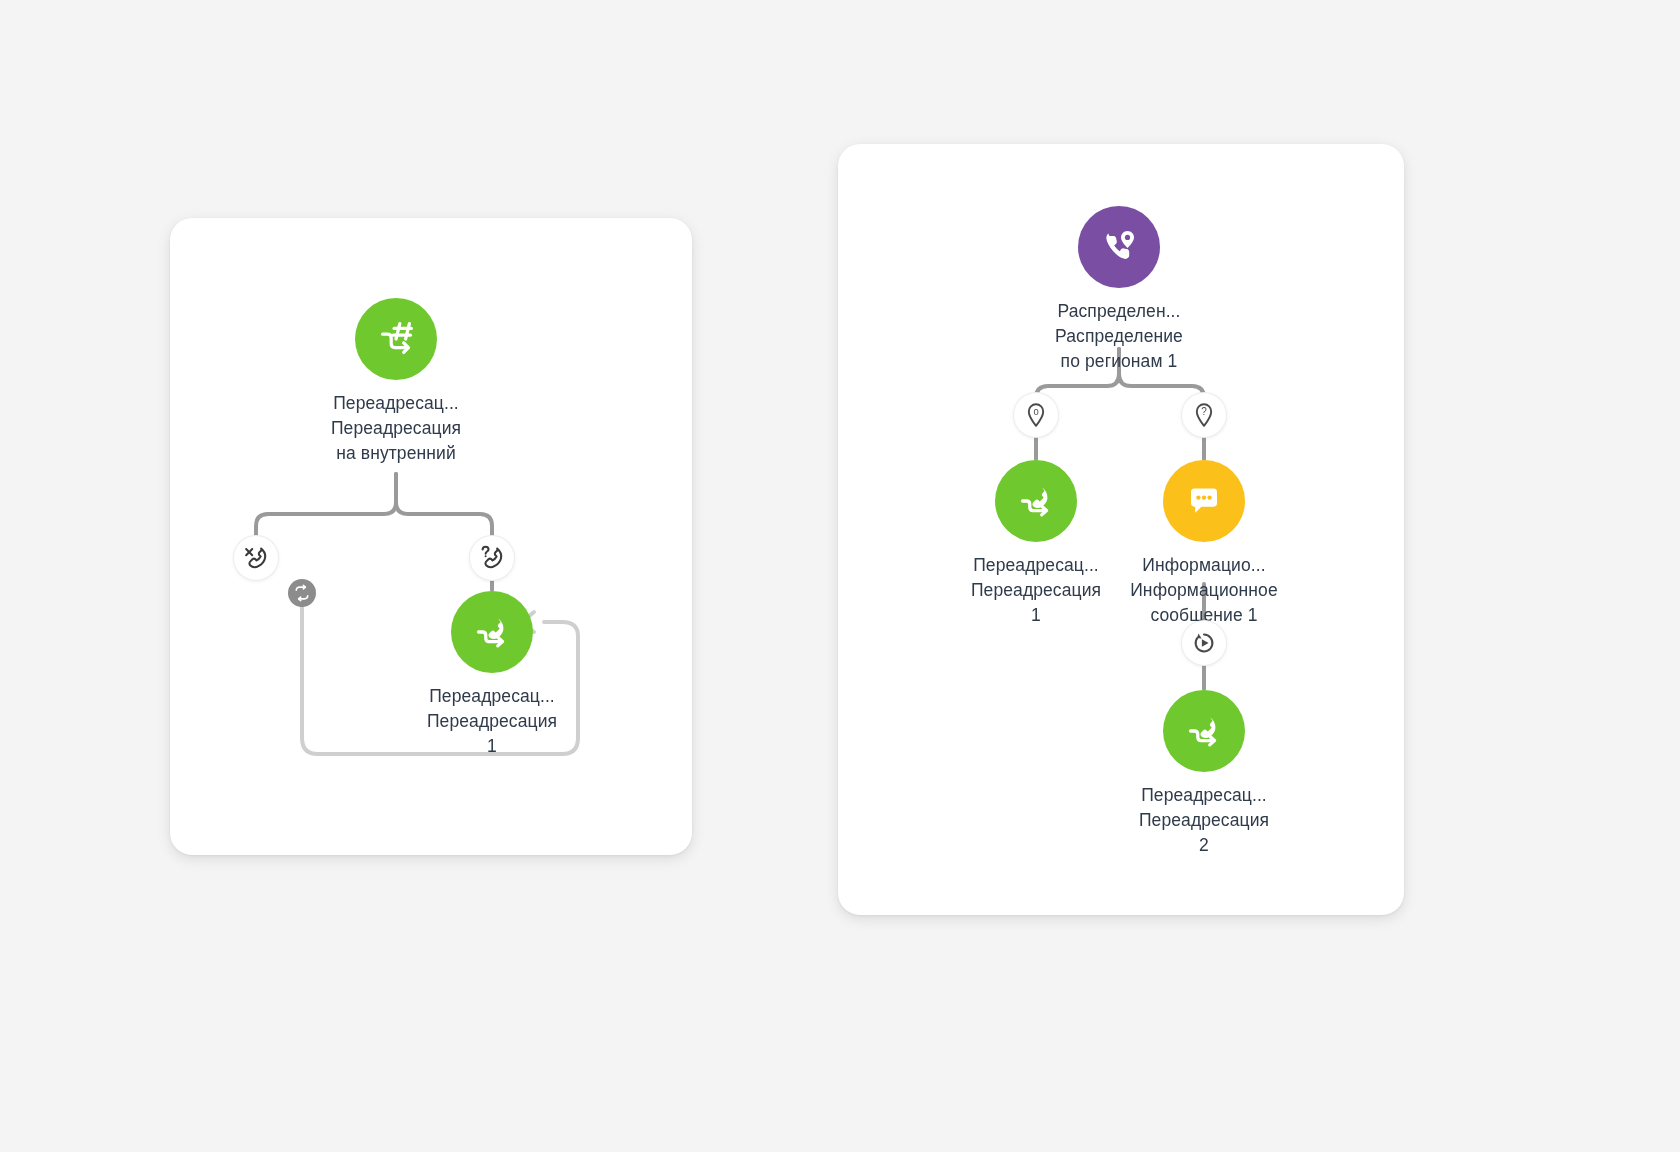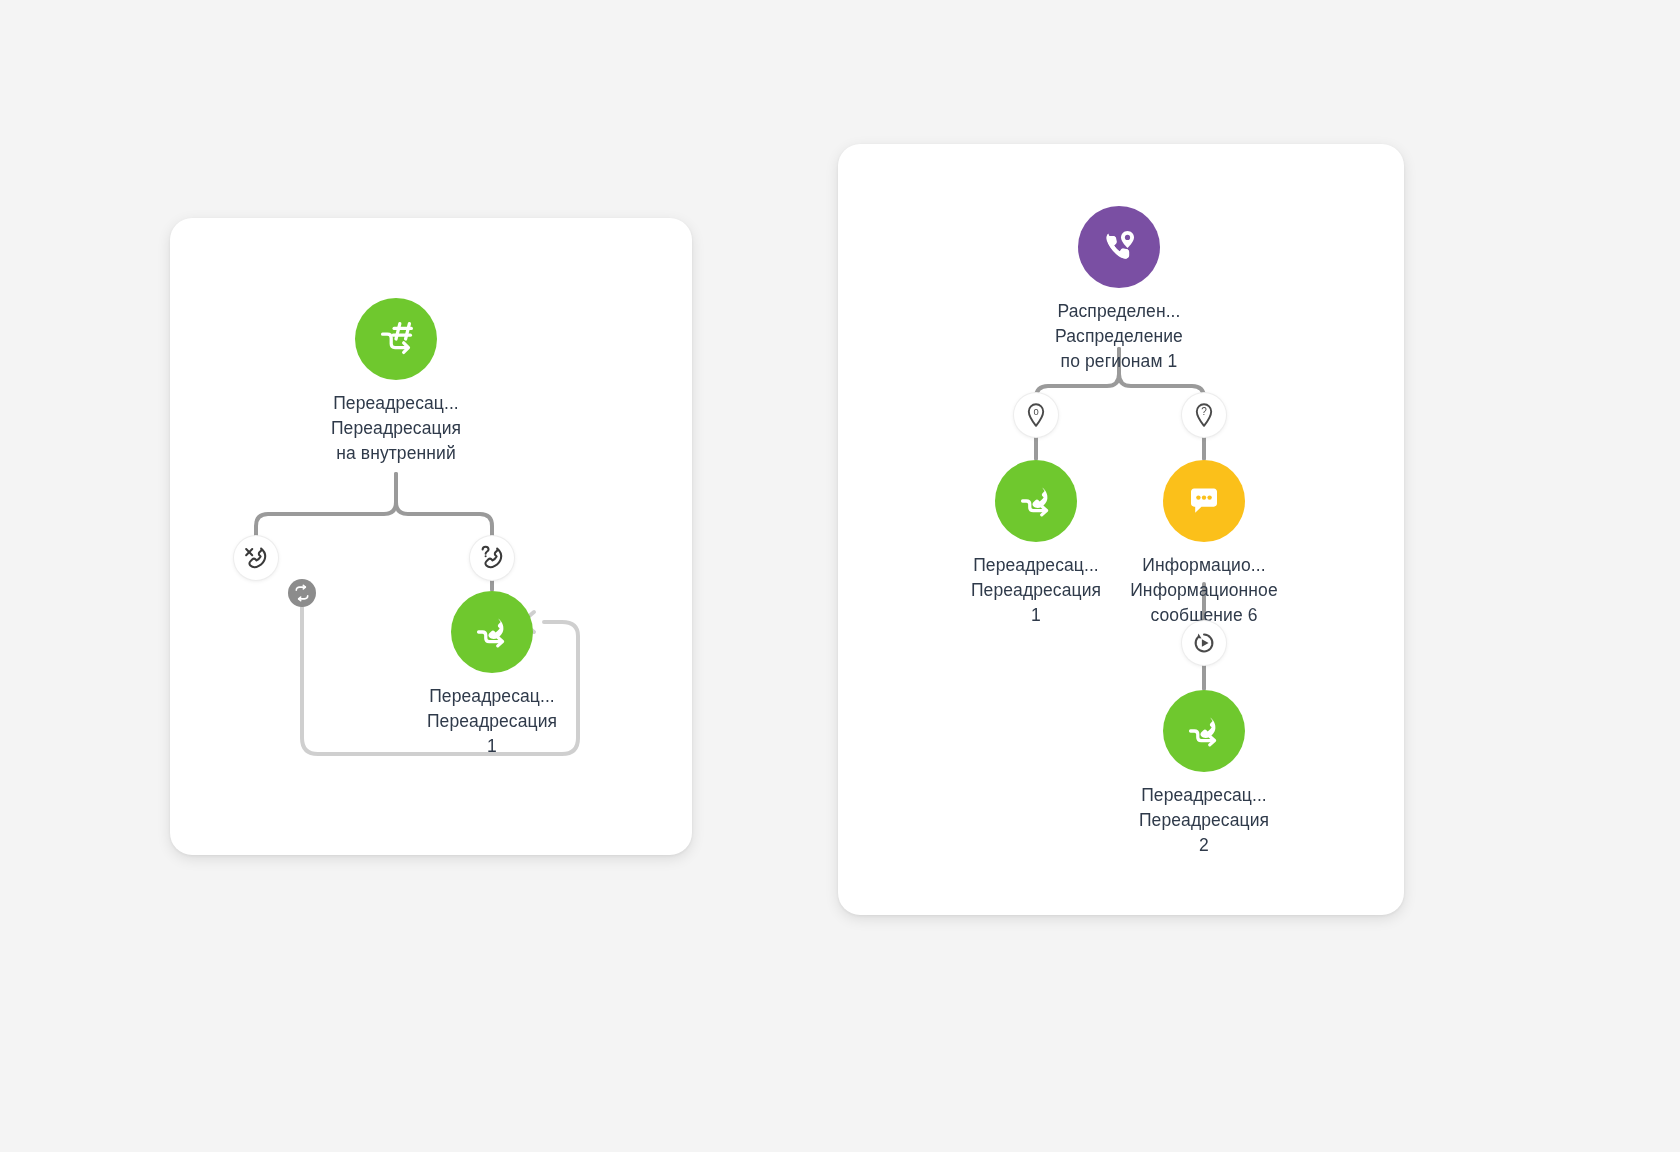--- a/index.html
+++ b/index.html
@@ -282,21 +282,21 @@
             <path d="M9 12.5 C9 10.8 10.4 9.4 12.1 9.4 L31.9 9.4 C33.6 9.4 35 10.8 35 12.5
                      L35 24.6 C35 26.3 33.6 27.7 31.9 27.7 L19.5 27.7 L13.2 33.8 L13.2 27.7
                      L12.1 27.7 C10.4 27.7 9 26.3 9 24.6 Z" fill="#ffffff"></path>
             <circle cx="16.4" cy="18.6" r="2.2" fill="#fbc01a"></circle>
             <circle cx="22.0" cy="18.6" r="2.2" fill="#fbc01a"></circle>
             <circle cx="27.6" cy="18.6" r="2.2" fill="#fbc01a"></circle>
           </svg>
         </div>
         <div class="node-label">Информацио...
 Информационное
-сообщение 6</div>
+сообщение 1</div>
       </div>
 
       <div class="marker" style="left:366px; top:499px;">
         <svg width="28" height="28" viewBox="0 0 28 28" aria-hidden="true">
           <path d="M14 5.6 A8.4 8.4 0 1 1 7.6 8.6" fill="none" stroke="#4a4a4a" stroke-width="2" stroke-linecap="round"></path>
           <path d="M8.4 4.6 L7.2 9.0 L11.6 9.6 Z" fill="#4a4a4a"></path>
           <path d="M11.9 10.2 L18.6 14 L11.9 17.8 Z" fill="#4a4a4a"></path>
         </svg>
       </div>
 

